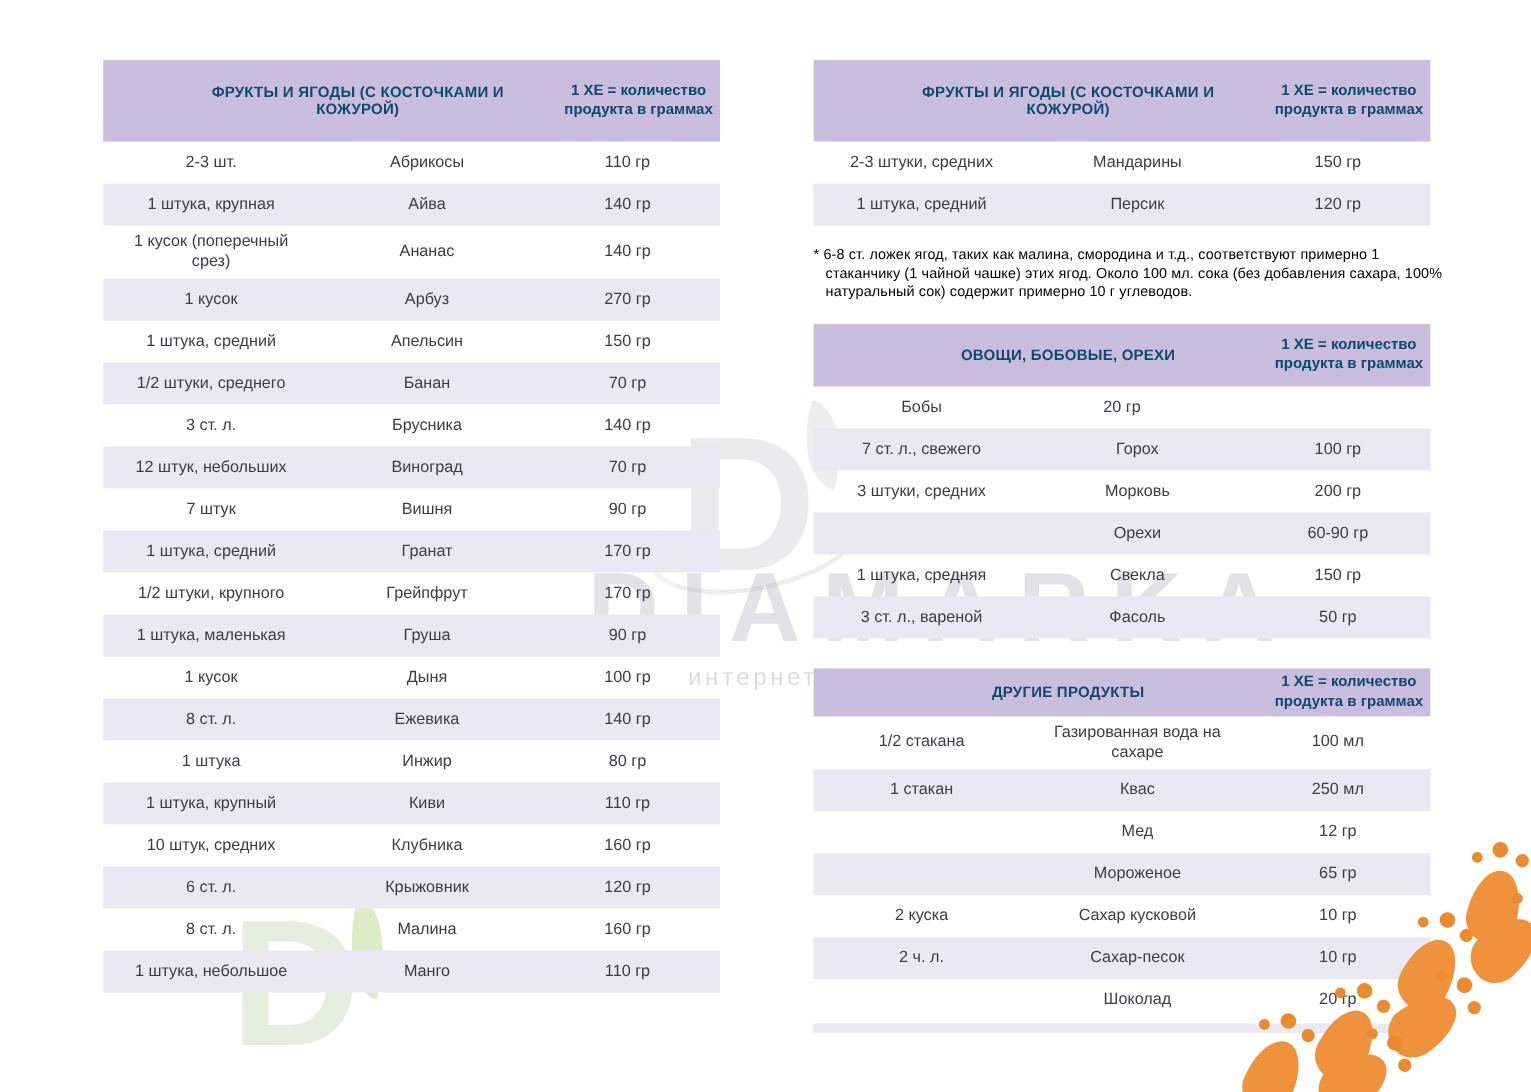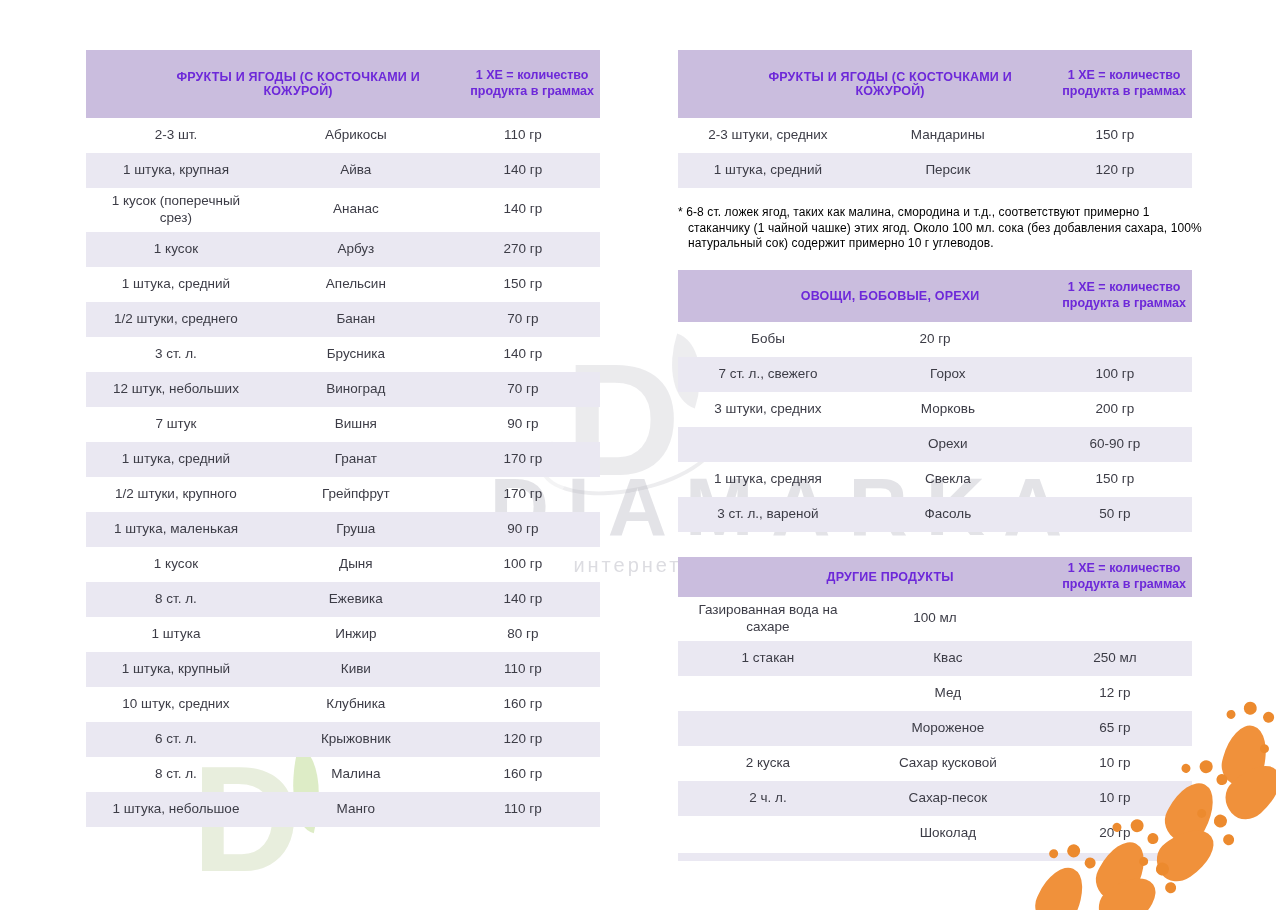--- a/index.html
+++ b/index.html
@@ -10,21 +10,21 @@
     -webkit-font-smoothing:antialiased;
   }
   
   .col{position:absolute;top:50px;width:514px;}
   .col-left{left:86px;}
   .col-right{left:678px;height:830px;}
   .col-right>.block{position:absolute;left:0;width:100%;}
 
   
   .thead{
-    background:#cabdde;color:#6d28d9;font-weight:bold;
+    background:#cabdde;color:#0c4a6e;font-weight:bold;
     display:flex;align-items:center;padding-left:46px;
   }
   .h68{height:68px}.h52{height:52px}.h40{height:40px}
   .th-title{width:71%;text-align:center;font-size:12.5px;letter-spacing:.2px;padding:0 8px;box-sizing:border-box;}
   .th-unit{width:29%;display:flex;justify-content:center;align-items:center;text-align:center;font-size:12.5px;line-height:1.25;box-sizing:border-box;}
   .th-unit span{display:inline-block;}
   .unit-narrow span{max-width:124px;}
   .unit-wide span{max-width:156px;}
 
   .trow{display:flex;min-height:35px;align-items:stretch;}
@@ -287,20 +287,21 @@
 
   <div class="block" style="top:507px">
     <div class="thead h40 unit-wide">
       <div class="th-title">ДРУГИЕ ПРОДУКТЫ</div>
       <div class="th-unit">
           <span>1 ХЕ = количество продукта в граммах</span>
         </div>
     </div>
     <div class="tbody">
         <div class="trow">
+          <div class="tcell c0">1/2 стакана</div>
           <div class="tcell c1">Газированная вода на сахаре</div>
           <div class="tcell c2">100 мл</div>
         </div>
         <div class="trow alt">
           <div class="tcell c0">1 стакан</div>
           <div class="tcell c1">Квас</div>
           <div class="tcell c2">250 мл</div>
         </div>
         <div class="trow">
           <div class="tcell c0"></div>

